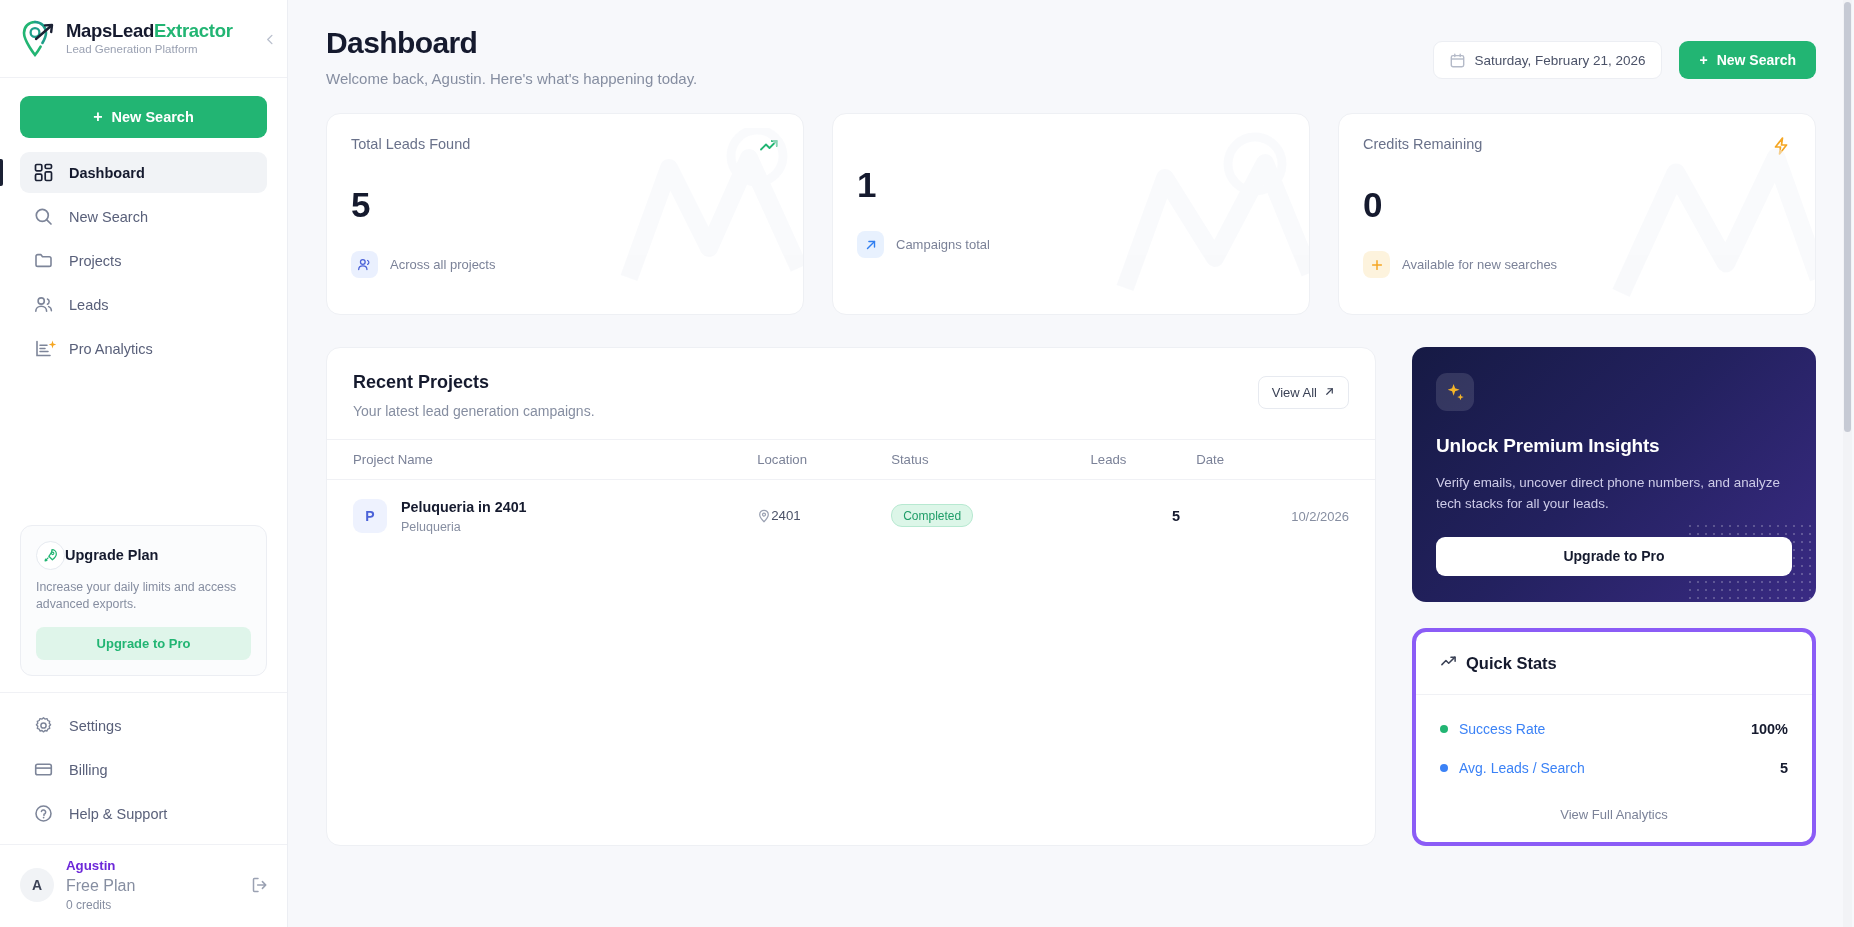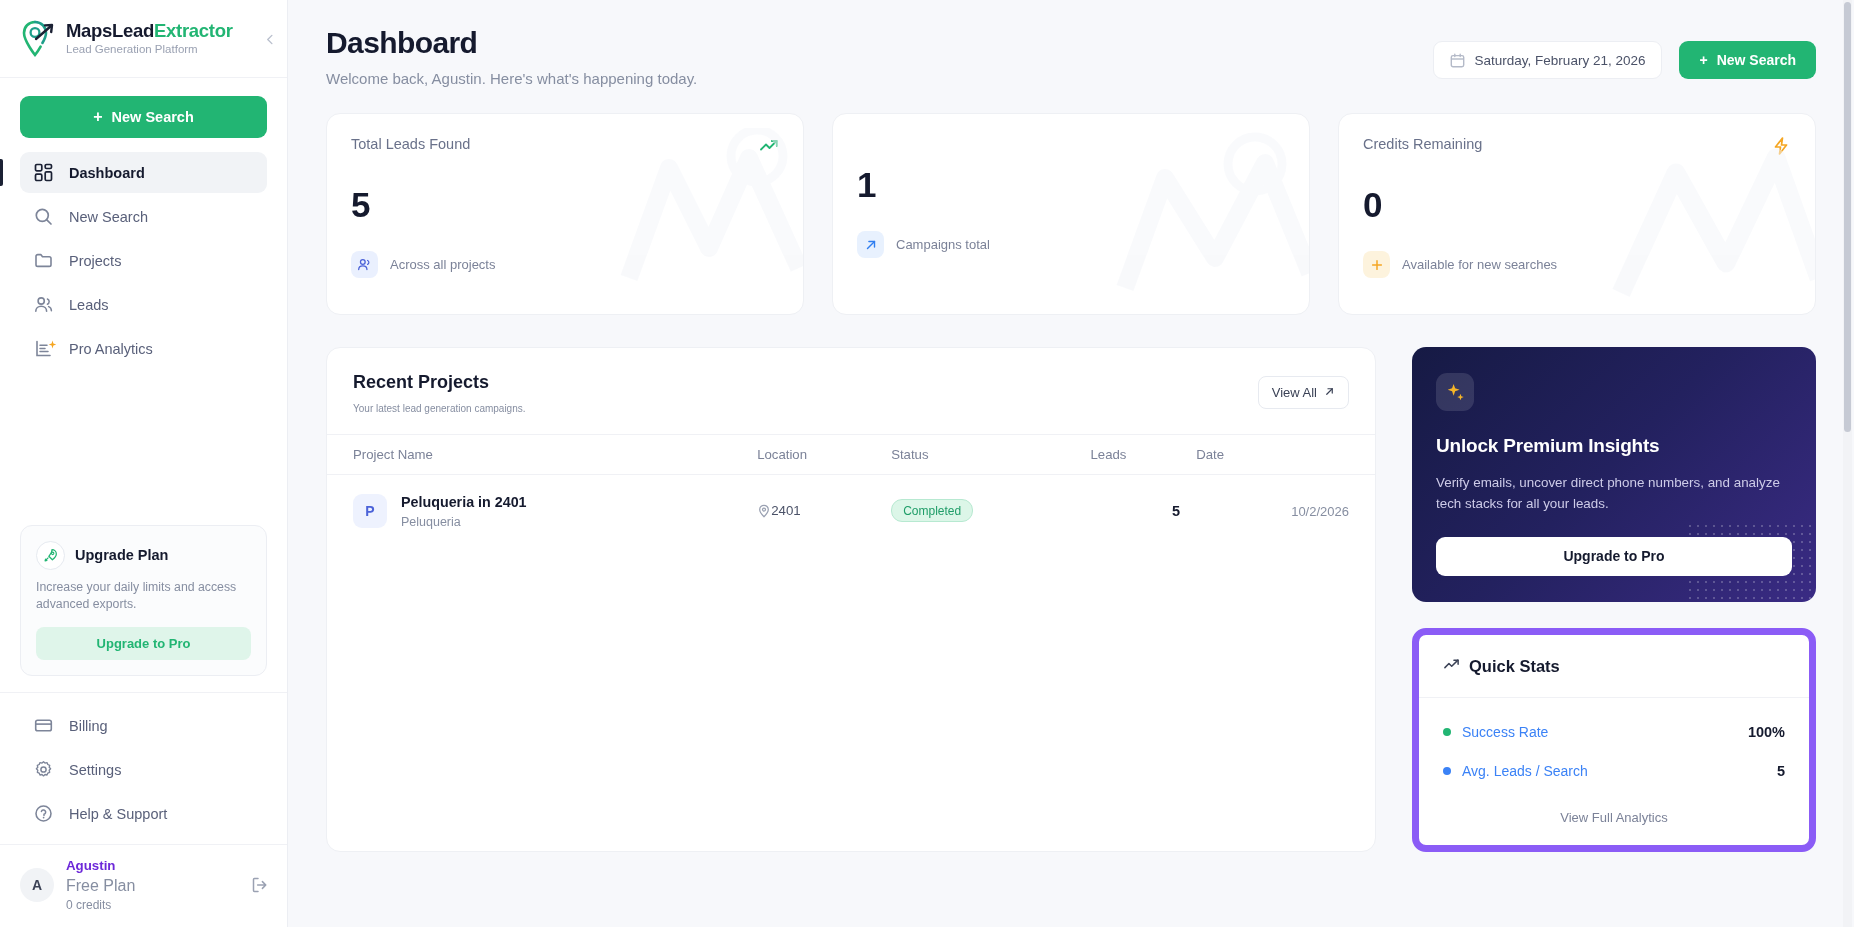--- a/index.html
+++ b/index.html
@@ -72,21 +72,21 @@
 
   .spacer { flex: 1 1 auto; }
 
   .upgrade-card {
     margin: 0 20px 16px 20px;
     background: #fbfcfd;
     border: 1px solid #eceef3;
     border-radius: 12px;
     padding: 15px 15px 15px 15px;
   }
-  .upgrade-head { display: flex; align-items: center; gap: 10px; }
+  .upgrade-head { display: flex; align-items: center; }
   .upgrade-badge {
     width: 29px; height: 29px; border-radius: 50%;
     background: #ffffff; border: 1px solid #e6eaf0;
     display: flex; align-items: center; justify-content: center;
     color: #22b573;
   }
   .upgrade-title { font-size: 14.5px; font-weight: bold; color: #151a2e; }
   .upgrade-desc { font-size: 12.3px; color: #868ea1; line-height: 1.45; margin-top: 9px; }
   .upgrade-btn {
     display: block; width: 100%; margin-top: 13px; height: 33px;
@@ -150,21 +150,21 @@
     display: flex; align-items: center; justify-content: center;
   }
   .stat-foot-text { font-size: 13px; color: #7b8298; }
   .watermark { position: absolute; right: -6px; top: 14px; width: 210px; height: 190px; opacity: .5; pointer-events: none; }
 
   .lower { display: grid; grid-template-columns: 1fr 404px; gap: 36px; margin-top: 32px; }
 
   .panel { background: #fff; border: 1px solid #eef0f4; border-radius: 14px; }
   .panel-head { padding: 24px 26px 20px 26px; display: flex; align-items: flex-start; justify-content: space-between; }
   .panel-title { font-size: 18px; font-weight: bold; color: #151a2e; }
-  .panel-sub { font-size: 10px; color: #868ea1; margin-top: 10px; }
+  .panel-sub { font-size: 14px; color: #868ea1; margin-top: 10px; }
   .view-all {
     height: 33px; border: 1px solid #e7eaf0; border-radius: 8px; background: #fff;
     padding: 0 13px; font-size: 13px; color: #3b4256; cursor: pointer;
     display: flex; align-items: center; gap: 7px; margin-top: 4px;
     font-family: "Liberation Sans", sans-serif;
   }
 
   table.projects { width: 100%; border-collapse: collapse; }
   table.projects thead th {
     text-align: left; font-size: 13.2px; font-weight: normal; color: #7b8298;
@@ -216,21 +216,21 @@
     color: #f5b428;
   }
   .premium-title { font-size: 19px; font-weight: bold; margin-top: 24px; letter-spacing: -0.2px; }
   .premium-desc { font-size: 13.4px; line-height: 1.55; color: #cdcbe8; margin-top: 16px; }
   .premium-btn {
     width: 100%; height: 39px; margin-top: 22px; border: none; border-radius: 9px;
     background: #fff; color: #151a2e; font-size: 14px; font-weight: bold;
     font-family: "Liberation Sans", sans-serif; cursor: pointer; position: relative; z-index: 2;
   }
 
-  .quickstats { background: #fff; border: 7px solid #8b5cf6; border-radius: 14px; }
+  .quickstats { background: #fff; border: 4px solid #8b5cf6; border-radius: 14px; }
   .qs-head { padding: 21px 24px 20px 24px; display: flex; align-items: center; gap: 9px; border-bottom: 1px solid #f0f1f5; }
   .qs-title { font-size: 16.5px; font-weight: bold; color: #151a2e; }
   .qs-body { padding: 26px 24px 18px 24px; }
   .qs-row { display: flex; align-items: center; justify-content: space-between; margin-bottom: 23px; }
   .qs-left { display: flex; align-items: center; gap: 11px; }
   .qs-dot { width: 8px; height: 8px; border-radius: 50%; flex: 0 0 8px; }
   .qs-label { font-size: 14px; color: #3b82f6; }
   .qs-val { font-size: 14.5px; font-weight: bold; color: #151a2e; }
   .qs-link {
     display: block; width: 100%; text-align: center; background: none; border: none;
@@ -352,34 +352,34 @@
         <span class="upgrade-title">Upgrade Plan</span>
       </div>
       <div class="upgrade-desc">Increase your daily limits and access advanced exports.</div>
       <button class="upgrade-btn">Upgrade to Pro</button>
     </div>
 
     <div class="nav-bottom">
       <div class="nav-item">
         <span class="nav-ico">
           <svg viewBox="0 0 19 19" width="19" height="19">
+              <circle cx="9.5" cy="9.5" r="2.6" fill="none" stroke="currentColor" stroke-width="1.5"></circle>
+              <path d="M9.5 1.7 l1.5 1.4 2-.5 .8 1.9 1.9 .8 -.5 2 1.4 1.5 -1.4 1.5 .5 2 -1.9 .8 -.8 1.9 -2-.5 -1.5 1.4 -1.5-1.4 -2 .5 -.8-1.9 -1.9-.8 .5-2 -1.4-1.5 1.4-1.5 -.5-2 1.9-.8 .8-1.9 2 .5 Z" fill="none" stroke="currentColor" stroke-width="1.35" stroke-linejoin="round"></path>
+            </svg>
+        </span>
+        <span>Settings</span>
+      </div>
+      <div class="nav-item">
+        <span class="nav-ico">
+          <svg viewBox="0 0 19 19" width="19" height="19">
               <rect x="1.7" y="4.2" width="15.6" height="10.6" rx="1.9" fill="none" stroke="currentColor" stroke-width="1.6"></rect>
               <path d="M1.7 8.1 H17.3" stroke="currentColor" stroke-width="1.6"></path>
             </svg>
         </span>
         <span>Billing</span>
-      </div>
-      <div class="nav-item">
-        <span class="nav-ico">
-          <svg viewBox="0 0 19 19" width="19" height="19">
-              <circle cx="9.5" cy="9.5" r="2.6" fill="none" stroke="currentColor" stroke-width="1.5"></circle>
-              <path d="M9.5 1.7 l1.5 1.4 2-.5 .8 1.9 1.9 .8 -.5 2 1.4 1.5 -1.4 1.5 .5 2 -1.9 .8 -.8 1.9 -2-.5 -1.5 1.4 -1.5-1.4 -2 .5 -.8-1.9 -1.9-.8 .5-2 -1.4-1.5 1.4-1.5 -.5-2 1.9-.8 .8-1.9 2 .5 Z" fill="none" stroke="currentColor" stroke-width="1.35" stroke-linejoin="round"></path>
-            </svg>
-        </span>
-        <span>Settings</span>
       </div>
       <div class="nav-item">
         <span class="nav-ico">
           <svg viewBox="0 0 19 19" width="19" height="19">
               <circle cx="9.5" cy="9.5" r="7.5" fill="none" stroke="currentColor" stroke-width="1.55"></circle>
               <path d="M7.4 7.4 a2.2 2.2 0 1 1 2.6 2.9 v1.1" fill="none" stroke="currentColor" stroke-width="1.5" stroke-linecap="round"></path>
               <circle cx="9.6" cy="13.6" r="0.85" fill="currentColor"></circle>
             </svg>
         </span>
         <span>Help &amp; Support</span>

